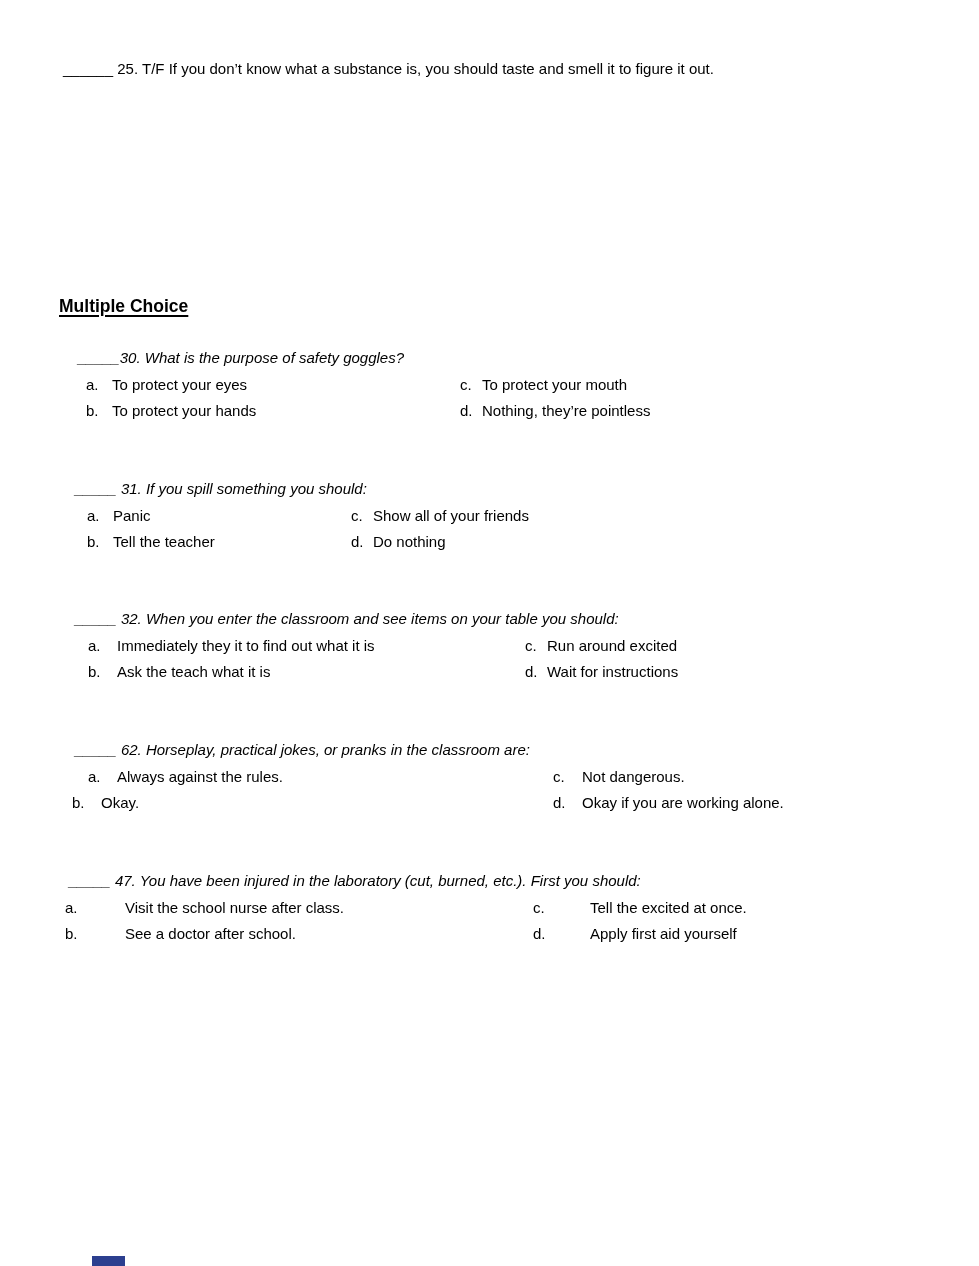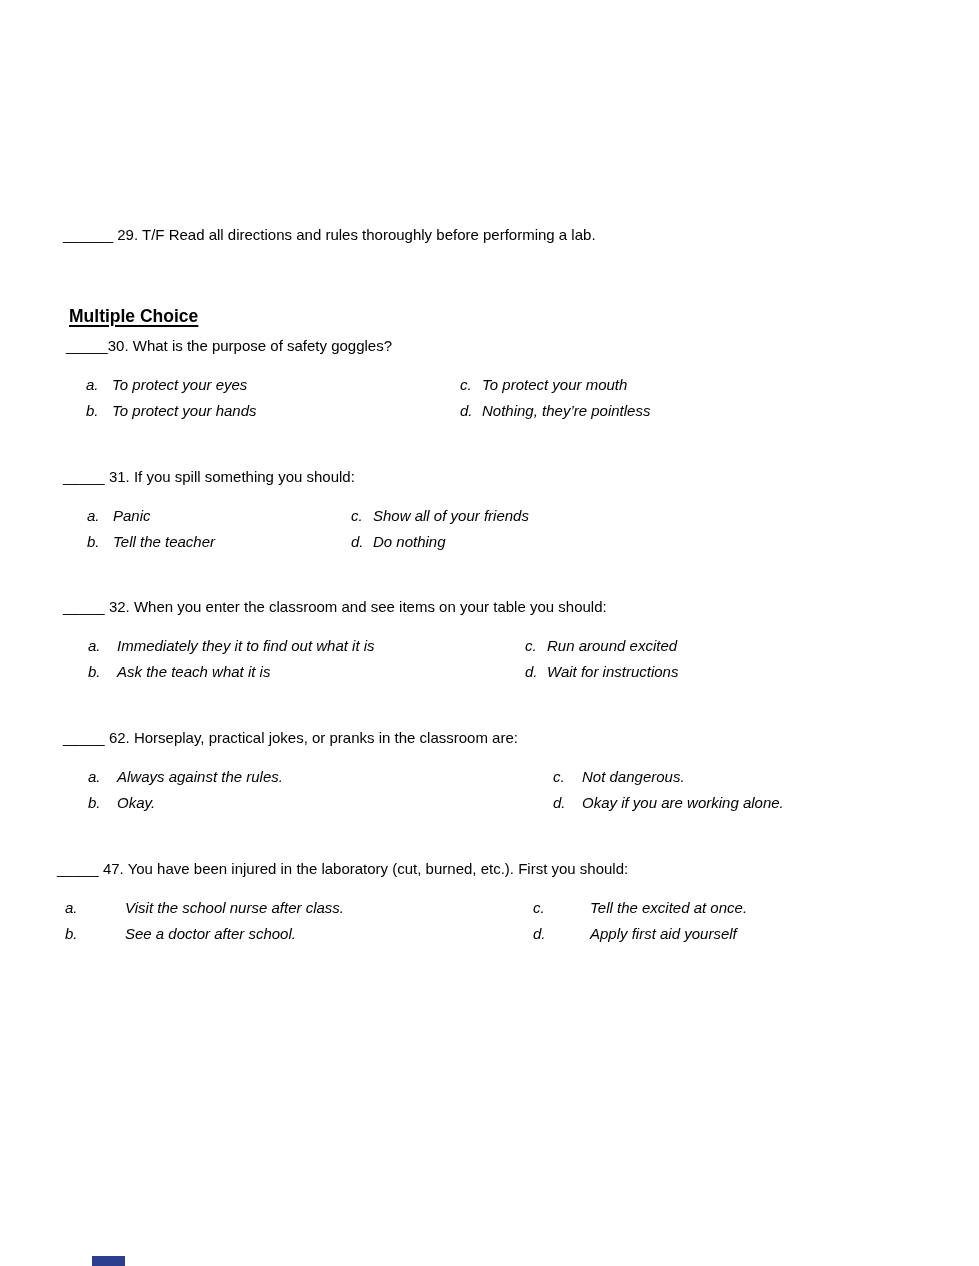--- a/index.html
+++ b/index.html
@@ -21,63 +21,63 @@
   .tf-item {
     position: absolute;
     left: 63px;
     width: 855px;
     margin: 0;
   }
   .section-heading {
     position: absolute;
     left: 59px;
     top: 295px;
-    margin: 10px;
+    margin: 0;
     font-size: 17.5px;
     font-weight: bold;
     text-decoration: underline;
     text-decoration-thickness: 2px;
     text-underline-offset: 3px;
   }
   .mc-block {
     position: absolute;
     left: 0;
     top: 0;
     width: 979px;
   }
   .mc-question {
     position: absolute;
     top: 0;
-    margin: 0;
+    margin: 12px;
     white-space: nowrap;
+    font-style: italic;
   }
   .opt {
     position: absolute;
     white-space: nowrap;
     line-height: 23px;
-    font-style: italic;
   }
   .opt-letter {
     display: inline-block;
   }
   .bottom-artifact {
     position: absolute;
     left: 92px;
     top: 1256px;
     width: 33px;
     height: 10px;
     background: #2c3f8f;
   }
 </style>
 </head>
 <body>
 
 <div class="page">
 
-  <p class="tf-item" style="top:223px">______ 29. T/F Read all directions and rules thoroughly before performing a lab.</p>
+  <p class="tf-item" style="top:57px">______ 25. T/F If you don’t know what a substance is, you should taste and smell it to figure it out.</p>
 
   <h2 class="section-heading">Multiple Choice</h2>
 
   <div class="mc-block" style="top:334px">
     <p class="mc-question" style="left:66px">_____30. What is the purpose of safety goggles?</p>
     <div class="opt" style="left:86px;  top:39px"><span class="opt-letter" style="width:26px">a.</span><span>To protect your eyes</span></div>
     <div class="opt" style="left:86px;  top:65px"><span class="opt-letter" style="width:26px">b.</span><span>To protect your hands</span></div>
     <div class="opt" style="left:460px; top:39px"><span class="opt-letter" style="width:22px">c.</span><span>To protect your mouth</span></div>
     <div class="opt" style="left:460px; top:65px"><span class="opt-letter" style="width:22px">d.</span><span>Nothing, they’re pointless</span></div>
   </div>
@@ -94,21 +94,21 @@
     <p class="mc-question" style="left:63px">_____ 32. When you enter the classroom and see items on your table you should:</p>
     <div class="opt" style="left:88px;  top:39px"><span class="opt-letter" style="width:29px">a.</span><span>Immediately they it to find out what it is</span></div>
     <div class="opt" style="left:88px;  top:65px"><span class="opt-letter" style="width:29px">b.</span><span>Ask the teach what it is</span></div>
     <div class="opt" style="left:525px; top:39px"><span class="opt-letter" style="width:22px">c.</span><span>Run around excited</span></div>
     <div class="opt" style="left:525px; top:65px"><span class="opt-letter" style="width:22px">d.</span><span>Wait for instructions</span></div>
   </div>
 
   <div class="mc-block" style="top:726px">
     <p class="mc-question" style="left:63px">_____ 62. Horseplay, practical jokes, or pranks in the classroom are:</p>
     <div class="opt" style="left:88px;  top:39px"><span class="opt-letter" style="width:29px">a.</span><span>Always against the rules.</span></div>
-    <div class="opt" style="left:88px;  top:65px"><span class="opt-letter" style="width:29px">b.</span><span>Okay.</span></div>
+    <div class="opt" style="left:72px;  top:65px"><span class="opt-letter" style="width:29px">b.</span><span>Okay.</span></div>
     <div class="opt" style="left:553px; top:39px"><span class="opt-letter" style="width:29px">c.</span><span>Not dangerous.</span></div>
     <div class="opt" style="left:553px; top:65px"><span class="opt-letter" style="width:29px">d.</span><span>Okay if you are working alone.</span></div>
   </div>
 
   <div class="mc-block" style="top:857px">
     <p class="mc-question" style="left:57px">_____ 47. You have been injured in the laboratory (cut, burned, etc.). First you should:</p>
     <div class="opt" style="left:65px;  top:39px"><span class="opt-letter" style="width:60px">a.</span><span>Visit the school nurse after class.</span></div>
     <div class="opt" style="left:65px;  top:65px"><span class="opt-letter" style="width:60px">b.</span><span>See a doctor after school.</span></div>
     <div class="opt" style="left:533px; top:39px"><span class="opt-letter" style="width:57px">c.</span><span>Tell the excited at once.</span></div>
     <div class="opt" style="left:533px; top:65px"><span class="opt-letter" style="width:57px">d.</span><span>Apply first aid yourself</span></div>

